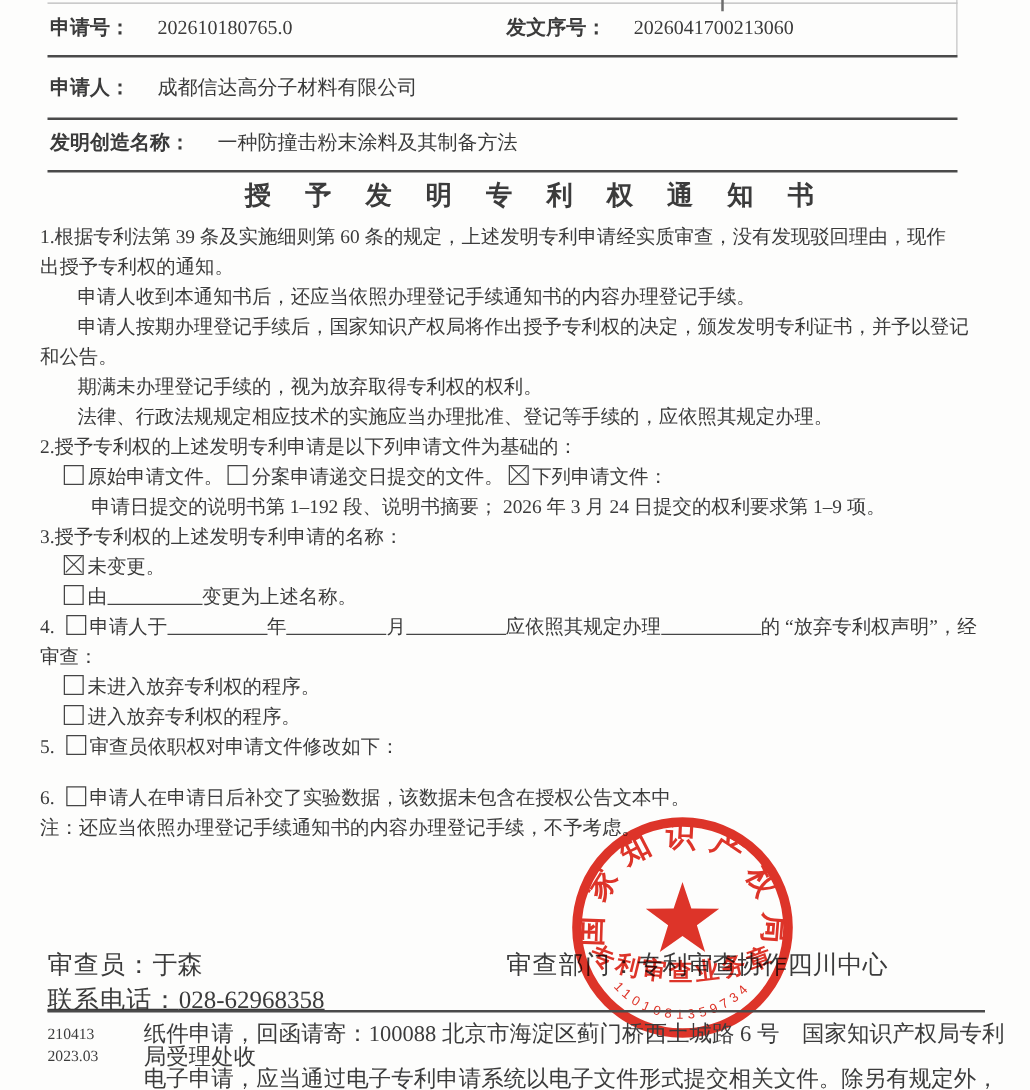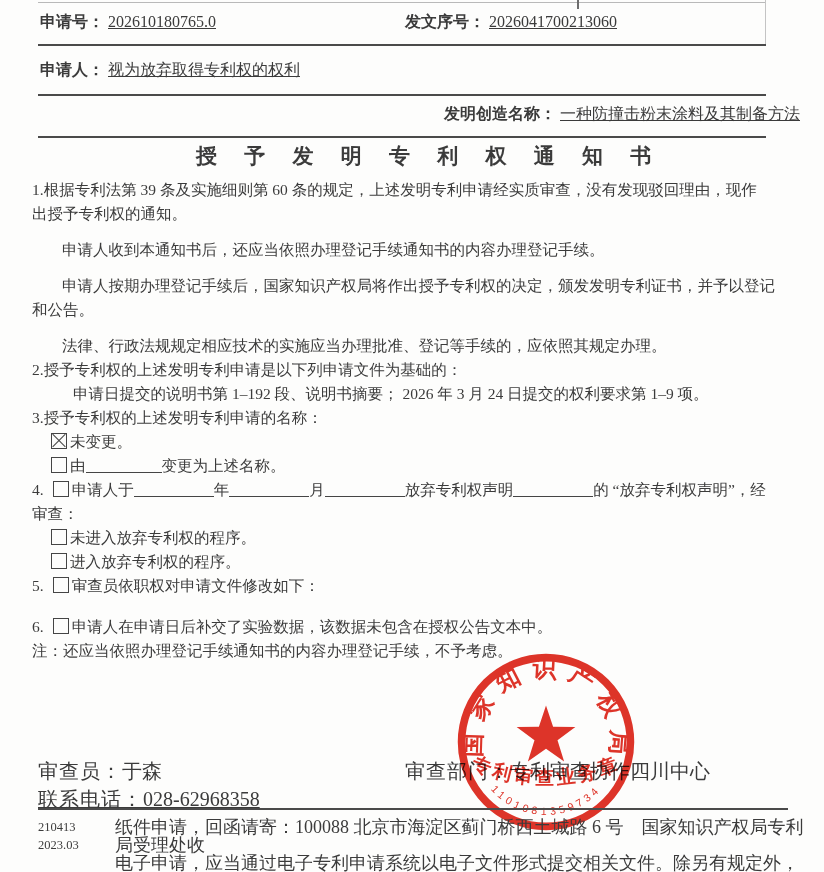--- a/index.html
+++ b/index.html
@@ -12,30 +12,30 @@
   .hairline-top{left:38px;top:2px;width:728px;height:1px;background:#b9b9b9;}
   .tick-top{left:577px;top:0;width:2px;height:9px;background:#6d6d6d;}
   .hairline-right{left:765px;top:0;width:1px;height:44px;background:#c4c4c4;}
   .sep{height:2px;background:#4a4a4a;}
   .sep1{left:38px;top:44px;width:728px;}
   .sep2{left:38px;top:94px;width:728px;}
   .sep3{left:38px;top:136px;width:728px;}
   .sep4{left:38px;top:808px;width:750px;}
   .hrow{left:40px;width:760px;font-size:16px;white-space:nowrap;}
   .hrow .lab{font-weight:bold;}
-  .hrow .val{margin-left:4px;text-decoration:underline;}
-  .r1{top:12px;} .r2{top:60px;} .r3{top:104px;text-align:right;}
+  .hrow .val{margin-left:22px;}
+  .r1{top:12px;} .r2{top:60px;} .r3{top:104px;}
   .col2{position:absolute;left:365px;top:0;}
   .title{
     left:17px;top:142px;width:824px;text-align:center;font-size:21px;font-weight:bold;
     letter-spacing:11px;white-space:nowrap;
   }
   .body{left:32px;top:178px;width:760px;font-size:15.5px;}
   .ln{height:24px;line-height:24px;white-space:nowrap;}
-  .ip{padding-left:30px;margin-top:12px;}   
+  .ip{padding-left:30px;}   
   .ic{padding-left:19px;}   
   .id{padding-left:41px;}   
   .gap{height:17px;}
   .secnum{display:inline-block;margin-right:9px;}
   .cb{display:inline-block;width:14px;height:14px;border:1px solid #454545;
       position:relative;vertical-align:-2px;margin-right:3px;background:transparent;}
   .cb.x::before,.cb.x::after{content:"";position:absolute;top:6px;left:-2px;width:18px;height:1px;background:#454545;}
   .cb.x::before{transform:rotate(45deg);}
   .cb.x::after{transform:rotate(-45deg);}
   .bl{display:inline-block;height:15px;border-bottom:1px solid #454545;vertical-align:-2px;}
@@ -59,52 +59,58 @@
   <div class="abs tick-top"></div>
   <div class="abs hairline-right"></div>
 
   <div class="abs hrow r1">
     <span class="lab">申请号：</span><span class="val">202610180765.0</span>
     <span class="col2"><span class="lab">发文序号：</span><span class="val">2026041700213060</span></span>
   </div>
   <div class="abs sep sep1"></div>
 
   <div class="abs hrow r2">
-    <span class="lab">申请人：</span><span class="val">视为放弃取得专利权的权利</span>
+    <span class="lab">申请人：</span><span class="val">成都信达高分子材料有限公司</span>
   </div>
   <div class="abs sep sep2"></div>
 
   <div class="abs hrow r3">
     <span class="lab">发明创造名称：</span><span class="val">一种防撞击粉末涂料及其制备方法</span>
   </div>
   <div class="abs sep sep3"></div>
 
   <div class="abs title">授 予 发 明 专 利 权 通 知 书</div>
 
   <div class="abs body">
     <div class="ln">1.根据专利法第 39 条及实施细则第 60 条的规定，上述发明专利申请经实质审查，没有发现驳回理由，现作</div>
     <div class="ln">出授予专利权的通知。</div>
     <div class="ln ip">申请人收到本通知书后，还应当依照办理登记手续通知书的内容办理登记手续。</div>
     <div class="ln ip">申请人按期办理登记手续后，国家知识产权局将作出授予专利权的决定，颁发发明专利证书，并予以登记</div>
     <div class="ln">和公告。</div>
+    <div class="ln ip">期满未办理登记手续的，视为放弃取得专利权的权利。</div>
     <div class="ln ip">法律、行政法规规定相应技术的实施应当办理批准、登记等手续的，应依照其规定办理。</div>
 
     <div class="ln">2.授予专利权的上述发明专利申请是以下列申请文件为基础的：</div>
+    <div class="ln ic">
+      <span class="cb"></span><span>原始申请文件。</span>
+      <span class="cb"></span><span>分案申请递交日提交的文件。</span>
+      <span class="cb x"></span><span>下列申请文件：</span>
+    </div>
     <div class="ln id">申请日提交的说明书第 1–192 段、说明书摘要；  2026 年 3 月 24 日提交的权利要求第 1–9 项。</div>
 
     <div class="ln">3.授予专利权的上述发明专利申请的名称：</div>
     <div class="ln ic">
       <span class="cb x"></span><span>未变更。</span>
     </div>
     <div class="ln ic">
       <span class="cb"></span><span>由</span><span class="bl w76"></span><span>变更为上述名称。</span>
     </div>
 
     <div class="ln">
-      <span class="secnum">4.</span><span class="cb"></span><span>申请人于</span><span class="bl w80"></span><span>年</span><span class="bl w80"></span><span>月</span><span class="bl w80"></span><span>放弃专利权声明</span><span class="bl w80"></span><span>的 “放弃专利权声明”，经</span>
+      <span class="secnum">4.</span><span class="cb"></span><span>申请人于</span><span class="bl w80"></span><span>年</span><span class="bl w80"></span><span>月</span><span class="bl w80"></span><span>应依照其规定办理</span><span class="bl w80"></span><span>的 “放弃专利权声明”，经</span>
     </div>
     <div class="ln">审查：</div>
     <div class="ln ic">
       <span class="cb"></span><span>未进入放弃专利权的程序。</span>
     </div>
     <div class="ln ic">
       <span class="cb"></span><span>进入放弃专利权的程序。</span>
     </div>
 
     <div class="ln">

